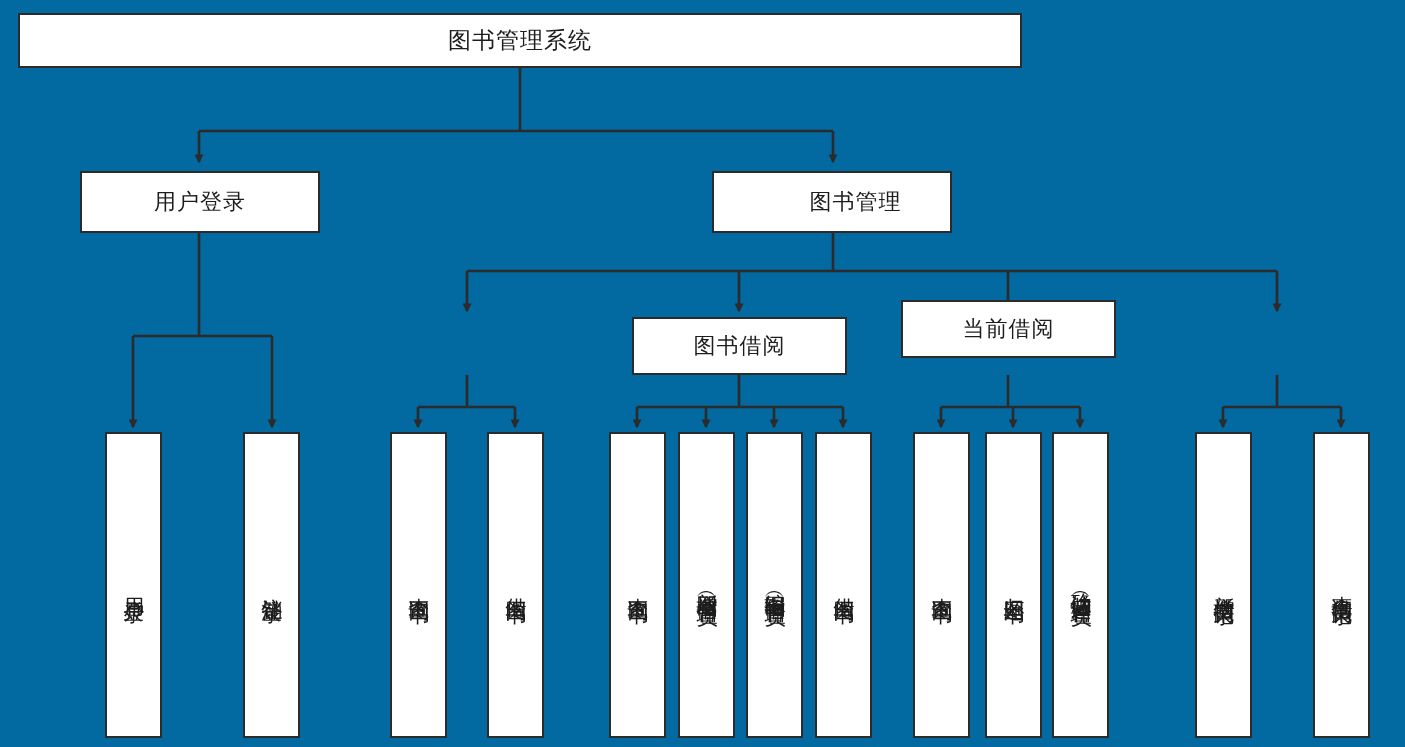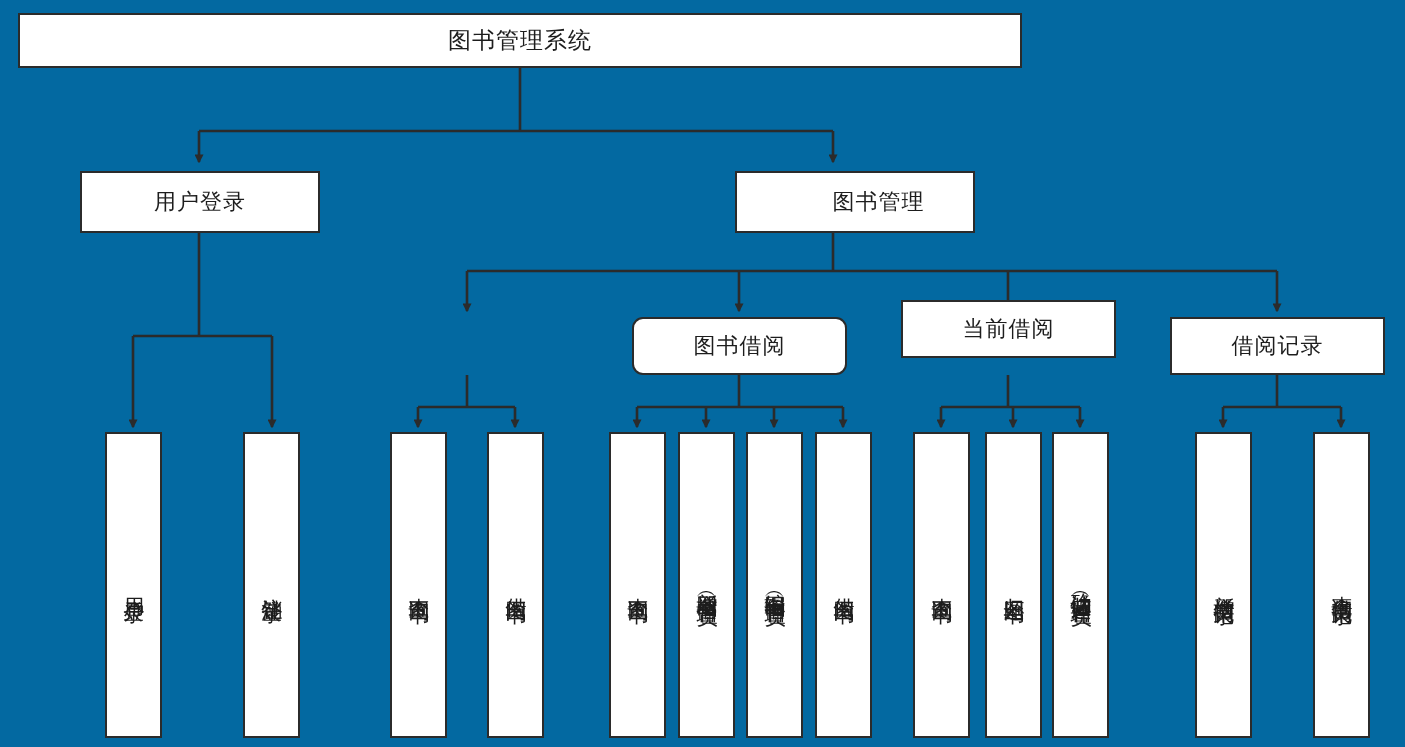--- a/index.html
+++ b/index.html
@@ -123,32 +123,29 @@
     </g>
   </svg>
 
   <div class="node horiz root" style="left:18px; top:13px; width:1004px; height:55px;">
     <span>图书管理系统</span>
   </div>
 
   <div class="node horiz" style="left:80px; top:171px; width:240px; height:62px;">
     <span>用户登录</span>
   </div>
-  <div class="node horiz" style="left:735px; top:171px; width:240px; height:62px;padding-left:47px;">
+  <div class="node horiz" style="left:712px; top:171px; width:240px; height:62px;padding-left:47px;">
     <span>图书管理</span>
   </div>
 
-  <div class="node horiz" style="left:632px; top:317px; width:215px; height:58px;border-radius:11px;">
+  <div class="node horiz" style="left:632px; top:317px; width:215px; height:58px;">
     <span>图书借阅</span>
   </div>
   <div class="node horiz" style="left:901px; top:300px; width:215px; height:58px;text-align:right;">
     <span>当前借阅</span>
-  </div>
-  <div class="node horiz" style="left:1170px; top:317px; width:215px; height:58px;">
-    <span>借阅记录</span>
   </div>
 
   <div class="node vert" style="left:105px; top:432px; width:57px; height:306px;">
     <span class="vlabel">用户登录</span>
   </div>
   <div class="node vert" style="left:243px; top:432px; width:57px; height:306px;">
     <span class="vlabel">注销登录</span>
   </div>
 
   <div class="node vert" style="left:390px; top:432px; width:57px; height:306px;">

